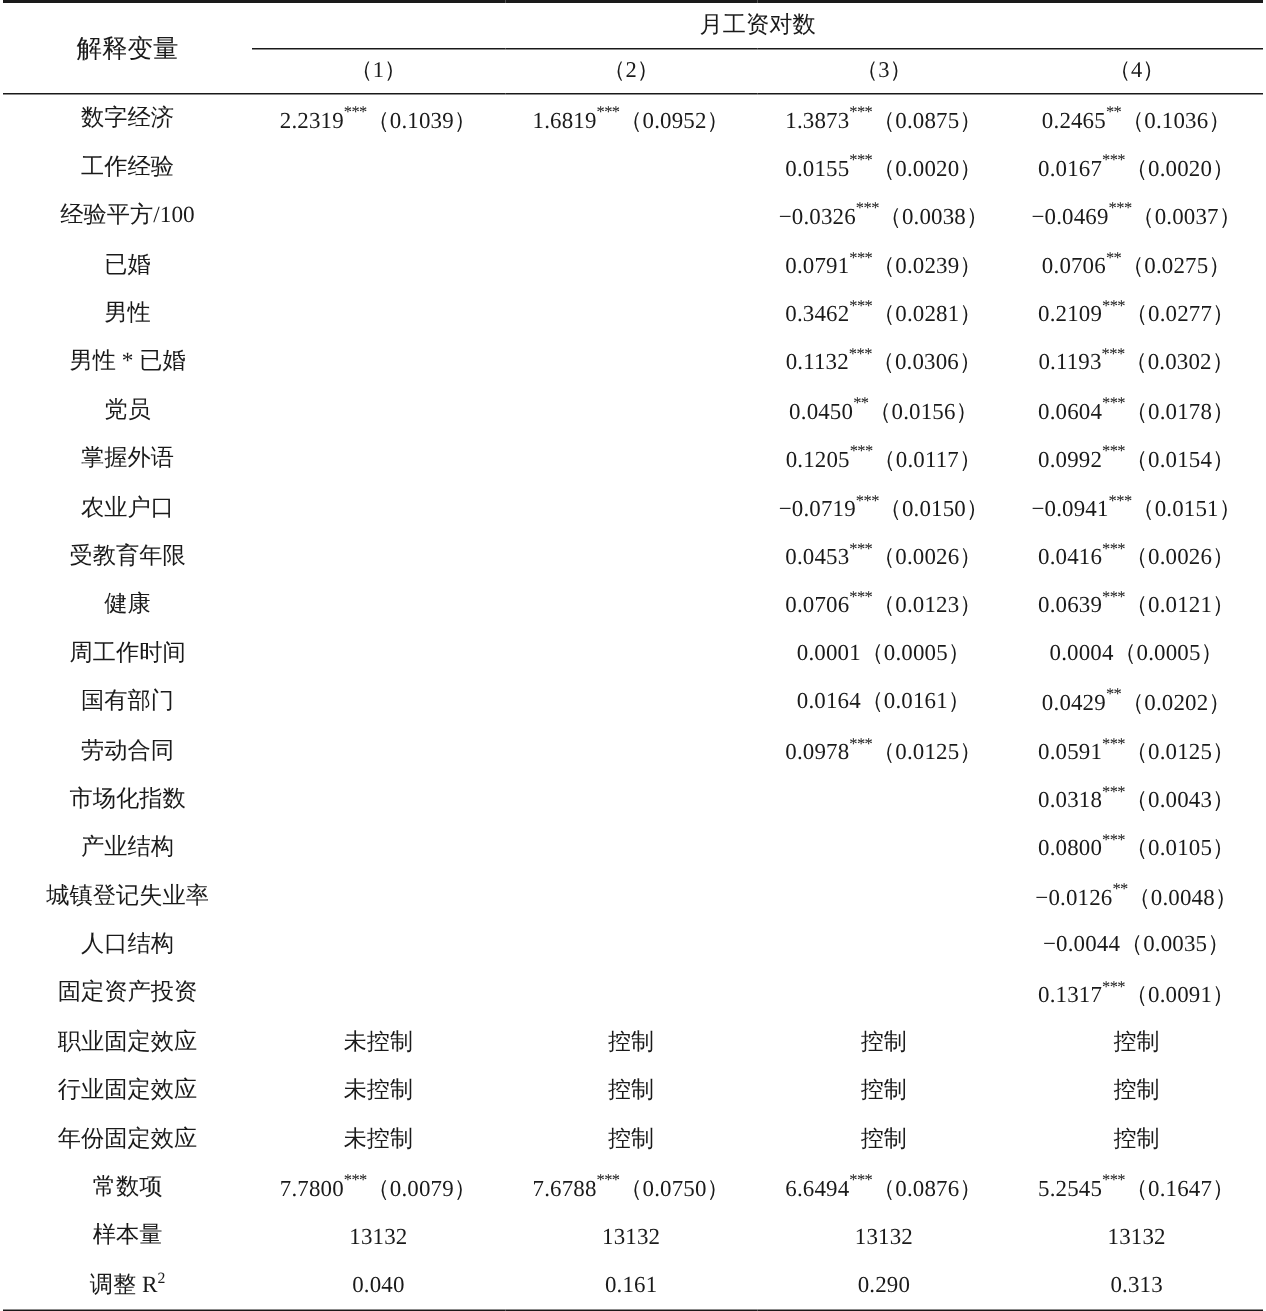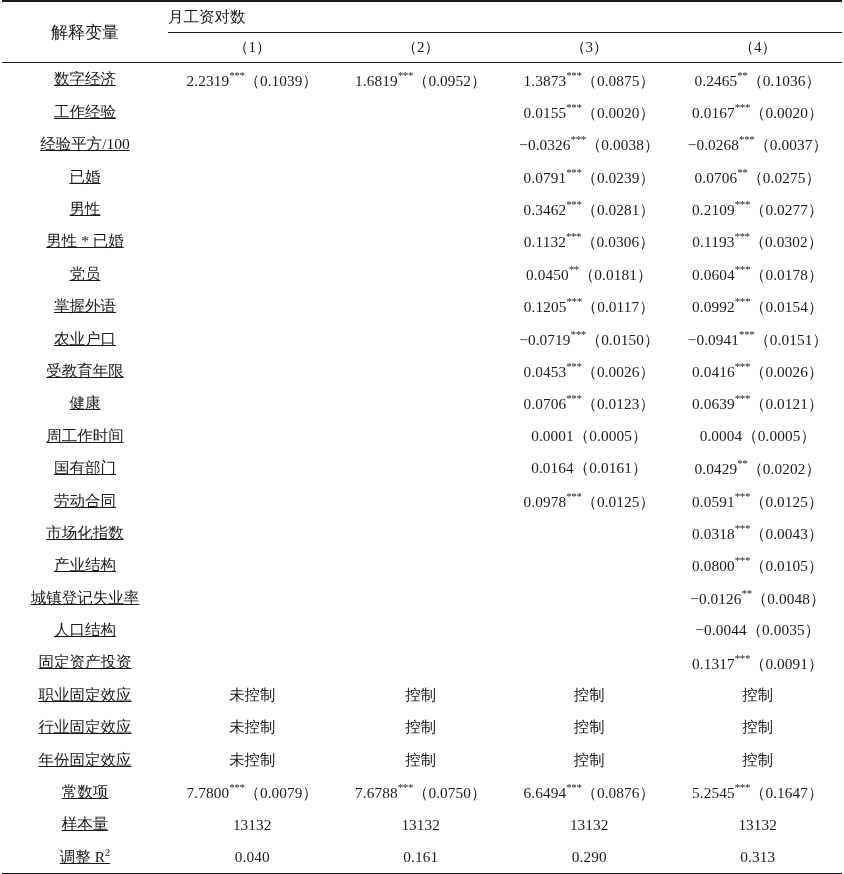--- a/index.html
+++ b/index.html
@@ -59,41 +59,40 @@
     border-bottom: 1.1px solid #1a1a1a;
   }
 
   
   .hdr-varlabel {
     text-align: center;
     font-size: 17px;
     padding: 0 0 2px 0;
   }
   .hdr-dep {
-    text-align: left;
+    text-align: center;
     font-size: 15.5px;
     height: 30px;
     padding-bottom: 3px;
   }
   .hdr-num {
     text-align: center;
     font-size: 15px;
     height: 29px;
     padding-top: 2px;
   }
 
   
   tr.data-row td {
     height: 32.4px;
     text-align: center;
     font-size: 15.3px;
   }
   tr.data-row td.lbl {
     font-size: 15.5px;
-    text-decoration: underline;
   }
   td.num {
     white-space: nowrap;
     letter-spacing: 0.1px;
   }
   .stars {
     font-size: 11px;
     vertical-align: super;
     letter-spacing: -0.4px;
     position: relative;
@@ -149,21 +148,21 @@
           <td class="num"></td>
           <td class="num"></td>
           <td class="num"><span>0.0155</span><span class="stars">***</span><span class="paren">（0.0020）</span></td>
           <td class="num"><span>0.0167</span><span class="stars">***</span><span class="paren">（0.0020）</span></td>
         </tr>
         <tr class="data-row">
           <td class="lbl">经验平方/100</td>
           <td class="num"></td>
           <td class="num"></td>
           <td class="num"><span>−0.0326</span><span class="stars">***</span><span class="paren">（0.0038）</span></td>
-          <td class="num"><span>−0.0268</span><span class="stars">***</span><span class="paren">（0.0037）</span></td>
+          <td class="num"><span>−0.0469</span><span class="stars">***</span><span class="paren">（0.0037）</span></td>
         </tr>
         <tr class="data-row">
           <td class="lbl">已婚</td>
           <td class="num"></td>
           <td class="num"></td>
           <td class="num"><span>0.0791</span><span class="stars">***</span><span class="paren">（0.0239）</span></td>
           <td class="num"><span>0.0706</span><span class="stars">**</span><span class="paren">（0.0275）</span></td>
         </tr>
         <tr class="data-row">
           <td class="lbl">男性</td>
@@ -176,21 +175,21 @@
           <td class="lbl">男性 * 已婚</td>
           <td class="num"></td>
           <td class="num"></td>
           <td class="num"><span>0.1132</span><span class="stars">***</span><span class="paren">（0.0306）</span></td>
           <td class="num"><span>0.1193</span><span class="stars">***</span><span class="paren">（0.0302）</span></td>
         </tr>
         <tr class="data-row">
           <td class="lbl">党员</td>
           <td class="num"></td>
           <td class="num"></td>
-          <td class="num"><span>0.0450</span><span class="stars">**</span><span class="paren">（0.0181）</span></td>
+          <td class="num"><span>0.0450</span><span class="stars">**</span><span class="paren">（0.0156）</span></td>
           <td class="num"><span>0.0604</span><span class="stars">***</span><span class="paren">（0.0178）</span></td>
         </tr>
         <tr class="data-row">
           <td class="lbl">掌握外语</td>
           <td class="num"></td>
           <td class="num"></td>
           <td class="num"><span>0.1205</span><span class="stars">***</span><span class="paren">（0.0117）</span></td>
           <td class="num"><span>0.0992</span><span class="stars">***</span><span class="paren">（0.0154）</span></td>
         </tr>
         <tr class="data-row">

